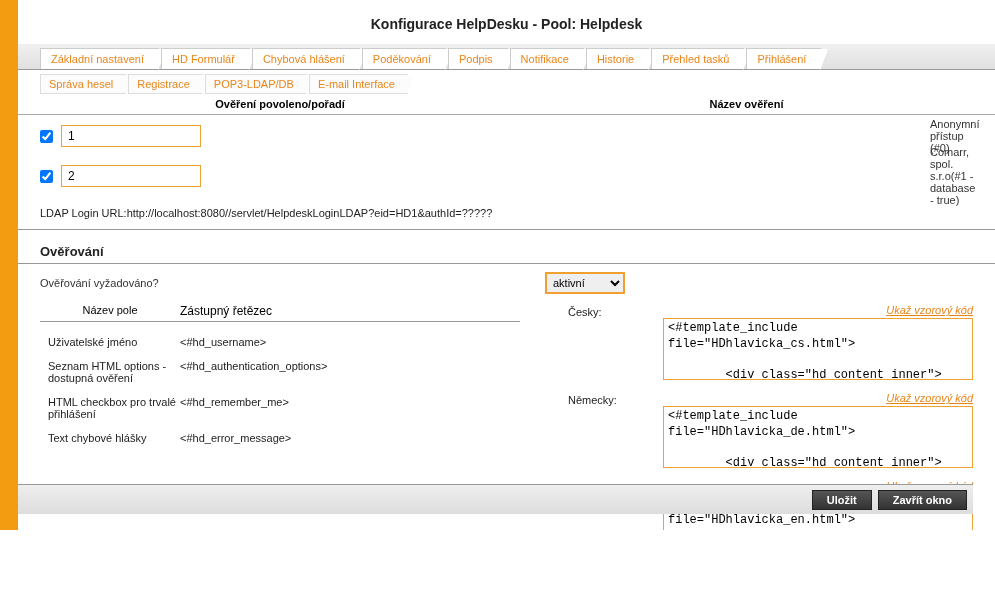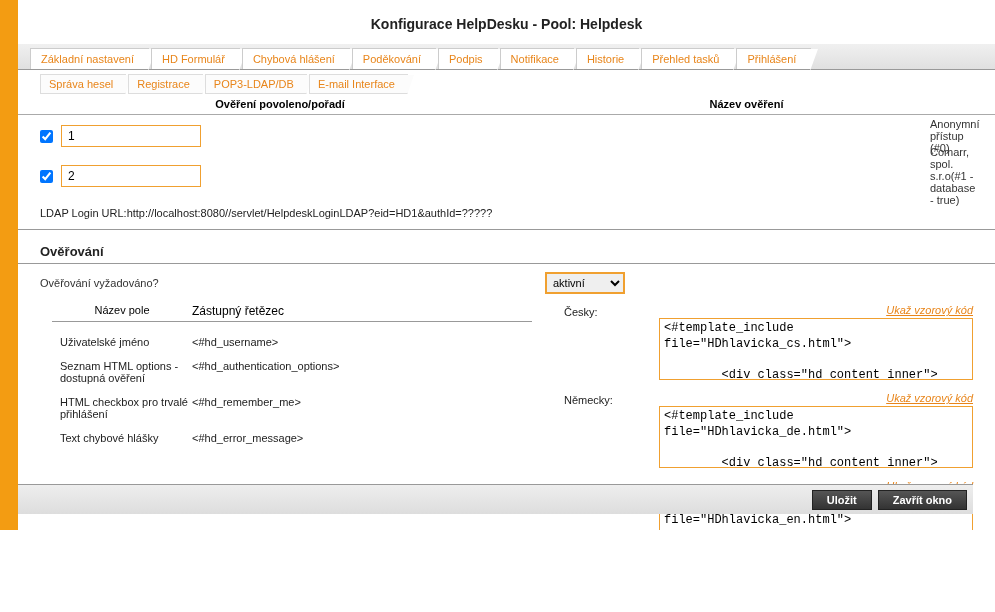--- a/index.html
+++ b/index.html
@@ -1,21 +1,21 @@
 <!DOCTYPE html>
 <html><head>
 <meta charset="utf-8">
 <style>
 * { box-sizing: border-box; margin: 0; padding: 0; }
 body { font-family: Tahoma, Arial, sans-serif; font-size: 11px; background: #fff; }
 .app { width: 995px; height: 530px; position: relative; background: #fff; }
 .orange-bar { position: absolute; left: 0; top: 0; width: 18px; height: 612px; background: #f39c12; }
 .content { margin-left: 18px; padding: 0; }
 .page-title { text-align: center; font-weight: bold; font-size: 14px; padding: 16px 0 12px; color: #222; }
-.tabs { display: flex; padding: 0 12px; height: 26px; align-items: flex-end; position: relative; border-bottom: 1px solid #999; background: linear-gradient(#f0f0f0,#e0e0e0); }
+.tabs { display: flex; padding: 0 22px; height: 26px; align-items: flex-end; position: relative; border-bottom: 1px solid #999; background: linear-gradient(#f0f0f0,#e0e0e0); }
 .tab { padding: 4px 14px 4px 10px; margin-right: 2px; color: #e8851a; font-size: 11px; cursor: pointer; position: relative; background: #fff; border: 1px solid #ccc; border-bottom: none; }
 .tab::after { content:''; position:absolute; right:-8px; top:0; width:0; height:0; border-top:0 solid transparent; border-bottom:22px solid transparent; border-left:8px solid #fff; }
 .tab.active { background: #fff; font-weight: normal; }
 .subtabs { display: flex; padding: 4px 22px 2px; height: 26px; align-items: center; background:#fff; }
 .subtab { padding: 3px 12px 3px 8px; margin-right: 2px; color: #e8851a; font-size: 11px; cursor: pointer; border:1px solid #ddd; position:relative; background:#fcfcfc; }
 .subtab::after { content:''; position:absolute; right:-7px; top:0; border-top:0 solid transparent; border-bottom:20px solid transparent; border-left:7px solid #fcfcfc; }
 .col-headers { display: flex; padding: 2px 22px 4px; border-bottom: 1px solid #aaa; }
 .col-headers div { font-weight: bold; font-size: 11px; }
 .col-left { width: 480px; text-align: center; }
 .col-right { flex: 1; text-align: center; }
@@ -23,21 +23,21 @@
 .auth-row { display: flex; align-items: center; margin-bottom: 18px; }
 .auth-row input[type=checkbox] { margin-right: 8px; }
 .order-input { width: 140px; height: 22px; border: 1px solid #f0a030; padding: 2px 6px; font-size: 12px; }
 .auth-name { margin-left: 355px; color: #333; font-size: 11px; position:absolute; left:535px; }
 .auth-row { position: relative; }
 .ldap-url { padding: 2px 22px 10px; font-size: 11px; color: #222; border-bottom: 1px solid #999; }
 .section-h { padding: 14px 22px 4px; font-weight: bold; font-size: 13px; color: #222; border-bottom: 1px solid #999; margin-bottom:4px;}
 .req-row { display: flex; padding: 4px 22px 10px; align-items: center; }
 .req-label { width: 505px; color: #333; }
 .select-wrap select { border: 2px solid #f0a030; padding: 1px 2px; font-size: 11px; height:22px; width:80px;}
-.fields-area { display: flex; padding: 0 22px; gap: 32px; margin-left: 12px; }
+.fields-area { display: flex; padding: 0 22px; gap: 48px; }
 .fields-left { width: 480px; }
 .fields-left-hdr { display: flex; border-bottom: 1px solid #999; padding-bottom: 3px; margin-bottom:8px;}
 .fields-left-hdr .c1 { width: 140px; text-align: center; font-size:11px; }
 .fields-left-hdr .c2 { flex:1; text-align: left; font-size:12px; }
 .field-row { display: flex; padding: 6px 0; }
 .field-row .c1 { width: 140px; padding-left:8px; font-size:11px; color:#222; }
 .field-row .c2 { flex:1; font-size:11px; color:#222; }
 .templates { flex: 1; }
 .tpl-block { margin-bottom: 10px; }
 .tpl-label-row { display: flex; align-items:flex-start; }

